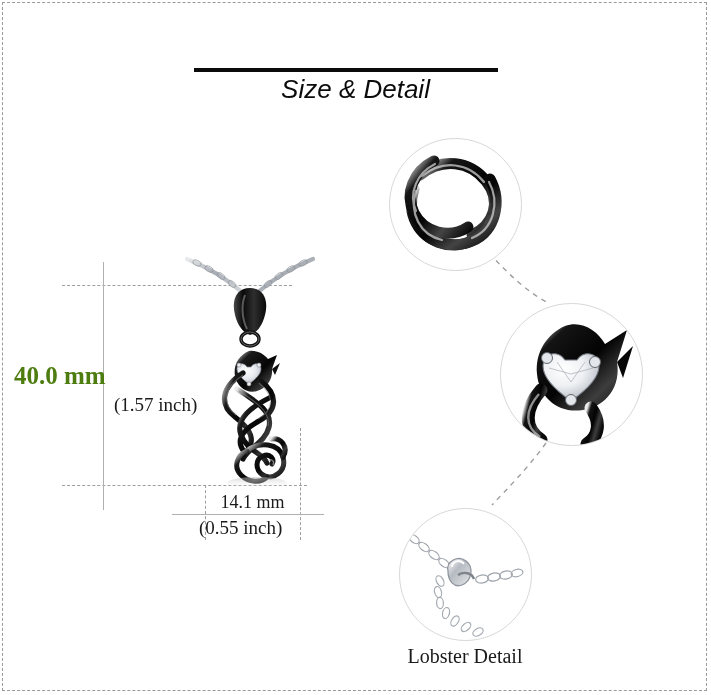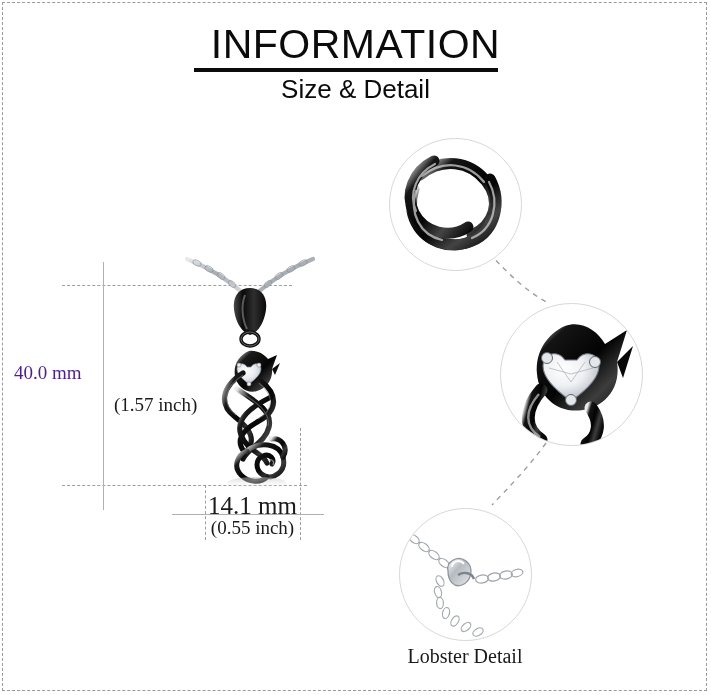--- a/index.html
+++ b/index.html
@@ -52,20 +52,21 @@
   }
   #subtitle {
     position: absolute;
     left: 0; top: 74px;
     width: 711px;
     text-align: center;
     font-family: "Liberation Sans", "DejaVu Sans", sans-serif;
     font-size: 26px;
     line-height: 30px;
     color: #0b0b0b;
+    font-style: italic;
   }
 
   
   .dash-h {
     position: absolute;
     height: 0;
     border-top: 1px dashed #9e9e9e;
   }
   .dash-v {
     position: absolute;
@@ -88,48 +89,48 @@
   #vline-height   { left: 103px; top: 262px; height: 248px; }
   #vdash-left     { left: 205px; top: 485px; height: 55px; }
   #vdash-right    { left: 300px; top: 428px; height: 112px; }
   #width-rule     { left: 172px; top: 514px; width: 152px; }
 
   
   #height-label {
     position: absolute;
     left: 14px;
     top: 362px;
-    font-size: 19px;
-    color: #4c1d95;
+    font-size: 25px;
+    color: #4d7c0f;
     white-space: nowrap;
+    font-weight: bold;
   }
   #height-label-inch {
     position: absolute;
     left: 114px;
     top: 362px;
     font-size: 19px;
     color: #1a1a1a;
     white-space: nowrap;
     margin-top: 32px;
   }
   #width-label-mm {
     position: absolute;
     left: 205px;
     top: 492px;
     width: 95px;
     text-align: center;
-    font-size: 25px;
+    font-size: 18px;
     color: #1a1a1a;
   }
   #width-label-inch {
     position: absolute;
     left: 199px;
     top: 517px;
     width: 107px;
-    text-align: center;
     font-size: 19px;
     color: #1a1a1a;
   }
 
   
   #pendant {
     position: absolute;
     left: 185px;
     top: 255px;
     width: 130px;
@@ -166,23 +167,20 @@
     color: #1a1a1a;
   }
 </style>
 </head>
 <body>
 
 <div id="page">
 
   <div id="outer-frame"></div>
 
-  <div id="header">
-    <span id="title">INFORMATION</span>
-  </div>
   <div id="title-rule"></div>
   <div id="subtitle">Size &amp; Detail</div>
 
   <div class="dash-h" id="guide-top"></div>
   <div class="dash-h" id="guide-bottom"></div>
   <div class="solid-v" id="vline-height"></div>
   <div class="dash-v" id="vdash-left"></div>
   <div class="dash-v" id="vdash-right"></div>
   <div class="solid-h" id="width-rule"></div>
 

